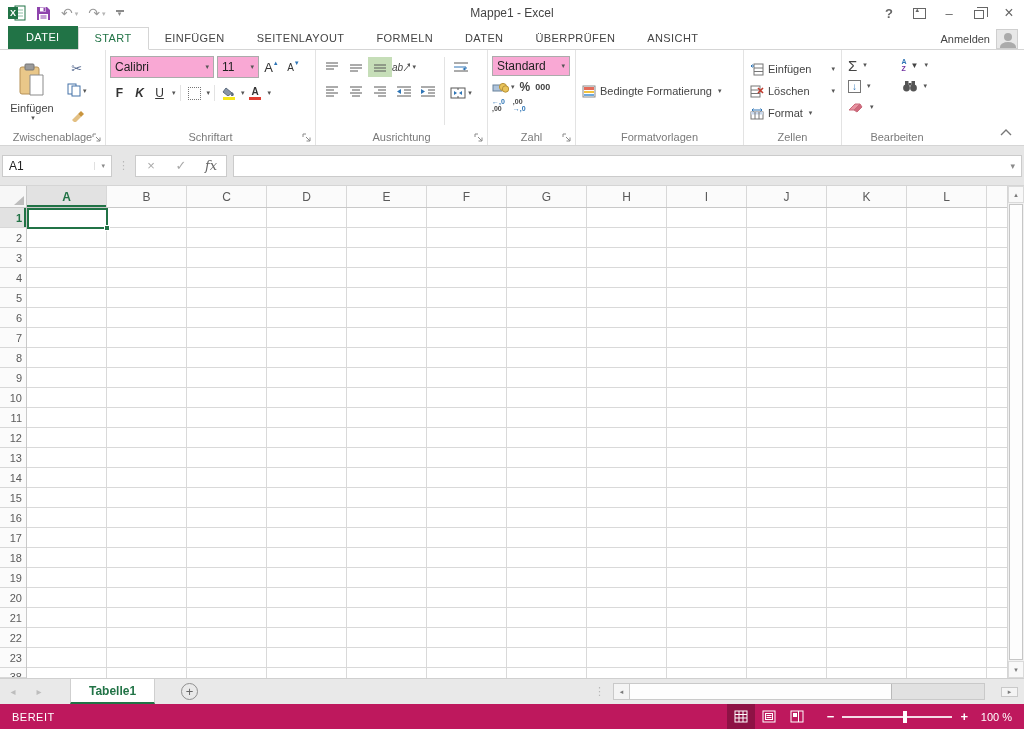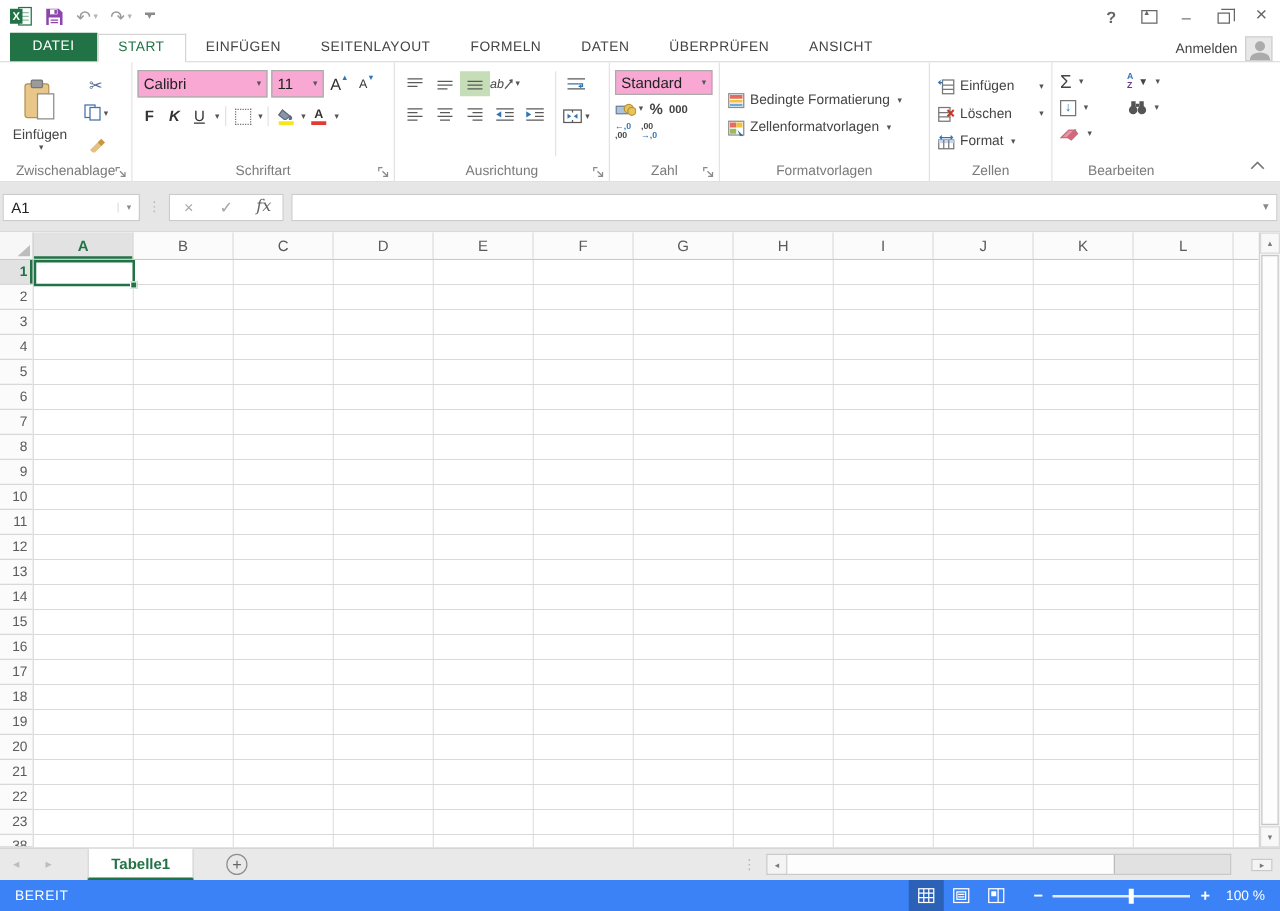--- a/index.html
+++ b/index.html
@@ -112,21 +112,21 @@
   .stab { height:100%; background:#fff; border-left:1px solid #CFCFCF; border-right:1px solid #CFCFCF; border-bottom:2px solid #217346; display:flex; align-items:center; padding:0 18px; margin-left:18px; color:#217346; font-weight:bold; font-size:12px; }
   .addsheet { width:17px; height:17px; border:1px solid #8F8F8F; border-radius:50%; color:#666; display:flex; align-items:center; justify-content:center; font-size:13px; margin-left:26px; line-height:1; padding-bottom:1px; }
   .sheetbar .vdots { margin-left:auto; margin-right:8px; }
   .hscroll { width:372px; height:17px; display:flex; margin-right:4px; }
   .hs-btn { width:17px; border:1px solid #C9C9C9; background:#F4F4F4; display:flex; align-items:center; justify-content:center; font-size:7px; color:#7a7a7a; }
   .hs-track { flex:1; border:1px solid #C9C9C9; border-left:none; background:#E1E1E1; display:flex; }
   .hs-thumb { width:74%; background:#FDFDFD; border-right:1px solid #B9B9B9; }
   .hs-right { width:17px; border:1px solid #C9C9C9; background:#F4F4F4; display:flex; align-items:center; justify-content:center; font-size:7px; color:#7a7a7a; margin-left:12px; }
 
   
-  .statusbar { height:25px; background:#3b82f6; color:#fff; display:flex; align-items:center; padding:0 0 0 12px; font-size:11px; }
+  .statusbar { height:25px; background:#be185d; color:#fff; display:flex; align-items:center; padding:0 0 0 12px; font-size:11px; }
   .statusright { margin-left:auto; display:flex; align-items:center; height:100%; }
   .viewbtn { width:28px; height:100%; display:flex; align-items:center; justify-content:center; }
   .viewbtn.active { background:rgba(0,0,0,0.25); }
   .zoomctl { display:flex; align-items:center; gap:8px; margin:0 10px 0 16px; }
   .zline { width:110px; height:2px; background:rgba(255,255,255,0.85); position:relative; }
   .zthumb { position:absolute; left:55%; top:-5px; width:4px; height:12px; background:#fff; }
   .zsign { font-size:13px; font-weight:bold; line-height:1; }
   .zoomlabel { padding-right:12px; min-width:46px; text-align:right; }
 </style>
 </head>
@@ -162,20 +162,21 @@
         </span>
       <span class="qbtn">
           <span>↷</span>
           <span class="dd-sm">▾</span>
         </span>
       <span class="qbtn" style="flex-direction:column;line-height:4px;">
           <span style="width:8px;height:2px;background:#8a8a8a;display:block;"></span>
           <span style="font-size:7px;color:#8a8a8a;">▾</span>
         </span>
     </div>
+    <div class="title-text">Mappe1 - Excel</div>
     <div class="winctrl">
       <span class="wbtn" style="font-weight:bold;">?</span>
       <span class="wbtn">
           <span class="ribopt-icon"></span>
         </span>
       <span class="wbtn">–</span>
       <span class="wbtn">
           <span class="restore-icon"></span>
         </span>
       <span class="wbtn" style="font-size:16px;">×</span>
@@ -439,31 +440,20 @@
     <div class="rgroup" style="width:168px;">
       <div style="display:flex;flex-direction:column;justify-content:center;flex:1;">
         <div class="stylerow">
           <svg width="14" height="13">
               <rect x="1" y="1" width="12" height="11" fill="#fff" stroke="#8a8a8a"></rect>
               <rect x="2" y="2" width="10" height="3" fill="#E46C5B"></rect>
               <rect x="2" y="6" width="10" height="2" fill="#F2C23E"></rect>
               <rect x="2" y="9" width="10" height="2" fill="#6FA8DC"></rect>
             </svg>
           <span>Bedingte Formatierung</span>
-            <span class="dd">▾</span>
-        </div>
-        <div class="stylerow">
-          <svg width="14" height="13">
-              <rect x="1" y="1" width="12" height="11" fill="#fff" stroke="#8a8a8a"></rect>
-              <rect x="2" y="2" width="5" height="4" fill="#E46C5B"></rect>
-              <rect x="7" y="2" width="5" height="4" fill="#F2C23E"></rect>
-              <rect x="2" y="7" width="5" height="4" fill="#9BBB59"></rect>
-              <path d="M8 8 L13 13 L10 13 Z" fill="#2E75B6"></path>
-            </svg>
-          <span>Zellenformatvorlagen</span>
             <span class="dd">▾</span>
         </div>
       </div>
       <div class="glabel">Formatvorlagen</div>
     </div>
 
     <div class="rgroup" style="width:98px;">
       <div style="display:flex;flex-direction:column;justify-content:center;flex:1;">
         <div class="stylerow">
           <svg width="14" height="13">

